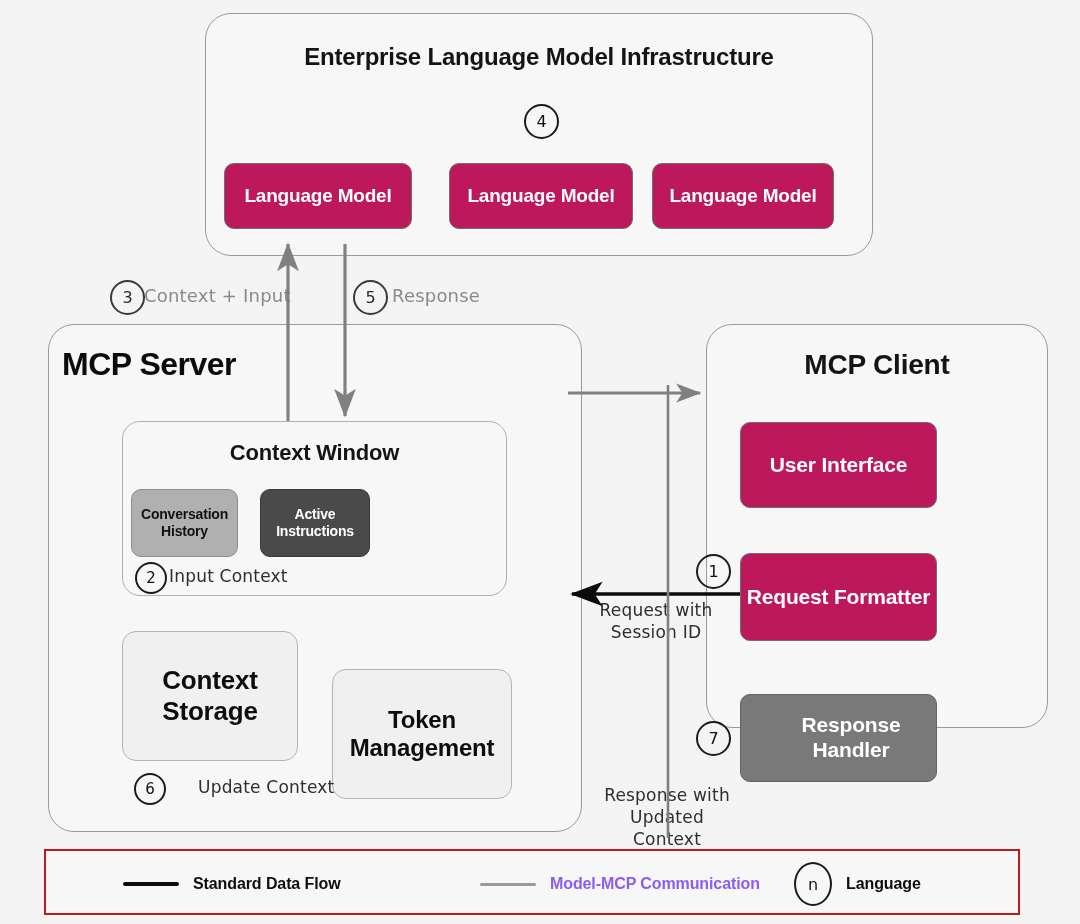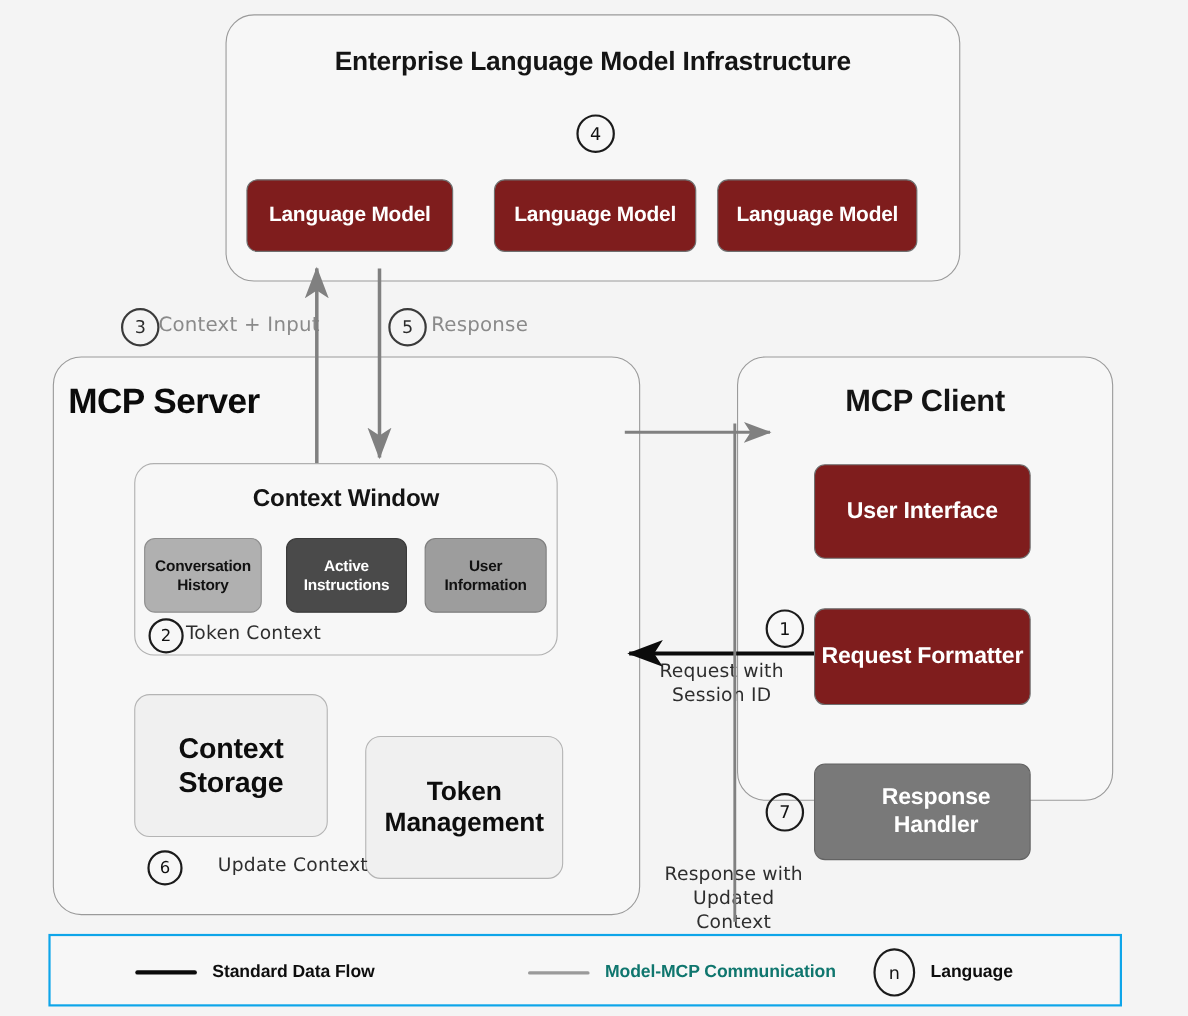--- a/index.html
+++ b/index.html
@@ -48,21 +48,21 @@
     font-weight: bold;
     line-height: 1.18;
     letter-spacing: -0.2px;
   }
   .block.light {
     background: #f0f0f0;
     border: 1.4px solid #b4b4b4;
     color: #0d0d0d;
   }
   .block.mid {
-    background: #7f1d1d;
+    background: #be185d;
     border: 1.4px solid #6f6f6f;
     color: #ffffff;
   }
   .block.midlight {
     background: #b0b0b0;
     border: 1.4px solid #8e8e8e;
     color: #111111;
   }
   .block.midgray {
     background: #9d9d9d;
@@ -130,21 +130,21 @@
   }
 
   
   #legend {
     position: absolute;
     left: 44px;
     top: 849px;
     width: 976px;
     height: 66px;
     background: #f7f7f7;
-    border: 2px solid #0ea5e9;
+    border: 2px solid #b91c1c;
     box-sizing: border-box;
   }
   .legend-item {
     position: absolute;
     display: flex;
     align-items: center;
     height: 66px;
   }
   .legend-line {
     width: 56px;
@@ -153,21 +153,21 @@
     margin-right: 14px;
   }
   .legend-line.black { background: #0b0b0b; }
   .legend-line.gray  { background: #9a9a9a; height: 3px; }
   .legend-label {
     font-size: 16px;
     font-weight: bold;
     letter-spacing: -0.1px;
   }
   .legend-label.black { color: #0d0d0d; }
-  .legend-label.gray  { color: #0f766e; text-align: center; }
+  .legend-label.gray  { color: #8b5cf6; text-align: center; }
   .legend-badge {
     width: 34px;
     height: 40px;
     border: 2px solid #1b1b1b;
     border-radius: 50%;
     display: flex;
     align-items: center;
     justify-content: center;
     font-size: 16px;
     color: #151515;
@@ -199,32 +199,31 @@
   <div class="card" style="left:48px; top:324px; width:534px; height:508px;">
   </div>
   <div style="position:absolute; left:62px; top:346px; font-size:32px; font-weight:bold; color:#0b0b0b; letter-spacing:-0.5px;text-align:center;">MCP Server</div>
 
   <div class="card" style="left:122px; top:421px; width:385px; height:175px; border-radius:18px; border-color:#b0b0b0;">
     <div class="card-title" style="top:18px; font-size:22px;">Context Window</div>
   </div>
 
   <div class="block dark" style="left:260px; top:489px; width:110px; height:68px; font-size:14px; padding:0 6px;">Active Instructions</div>
   <div class="block midlight" style="left:131px; top:489px; width:107px; height:68px; font-size:14px; padding:0 6px;">Conversation History</div>
-  <div class="block midgray" style="left:386px; top:489px; width:111px; height:68px; font-size:14px; padding:0 6px;">User Information</div>
 
   <div class="badge" style="left:135px; top:562px; width:28px; height:28px; font-size:15px;">2</div>
-  <div class="anno dark" style="left:169px; top:566px; font-size:17px;">Token Context</div>
+  <div class="anno dark" style="left:169px; top:566px; font-size:17px;">Input Context</div>
 
   <div class="block light" style="left:122px; top:631px; width:176px; height:130px; font-size:26px; border-radius:14px;">Context Storage</div>
   <div class="block light" style="left:332px; top:669px; width:180px; height:130px; font-size:24px; border-radius:14px;">Token Management</div>
 
   <div class="badge" style="left:134px; top:773px; width:28px; height:28px; font-size:15px;">6</div>
   <div class="anno dark" style="left:180px; top:777px; font-size:17px;margin-left:18px;">Update Context</div>
 
-  <div class="card" style="left:670px; top:324px; width:342px; height:404px;">
+  <div class="card" style="left:706px; top:324px; width:342px; height:404px;">
     <div class="card-title" style="top:24px; font-size:28px;">MCP Client</div>
   </div>
 
   <div class="block mid" style="left:740px; top:422px; width:197px; height:86px; font-size:21px;">User Interface</div>
 
   <div class="badge" style="left:696px; top:554px;">1</div>
   <div class="block mid" style="left:740px; top:553px; width:197px; height:88px; font-size:21px;">Request Formatter</div>
 
   <div class="badge" style="left:696px; top:721px;">7</div>
   <div class="block darkish" style="left:740px; top:694px; width:197px; height:88px; font-size:21px;">Response Handler</div>

